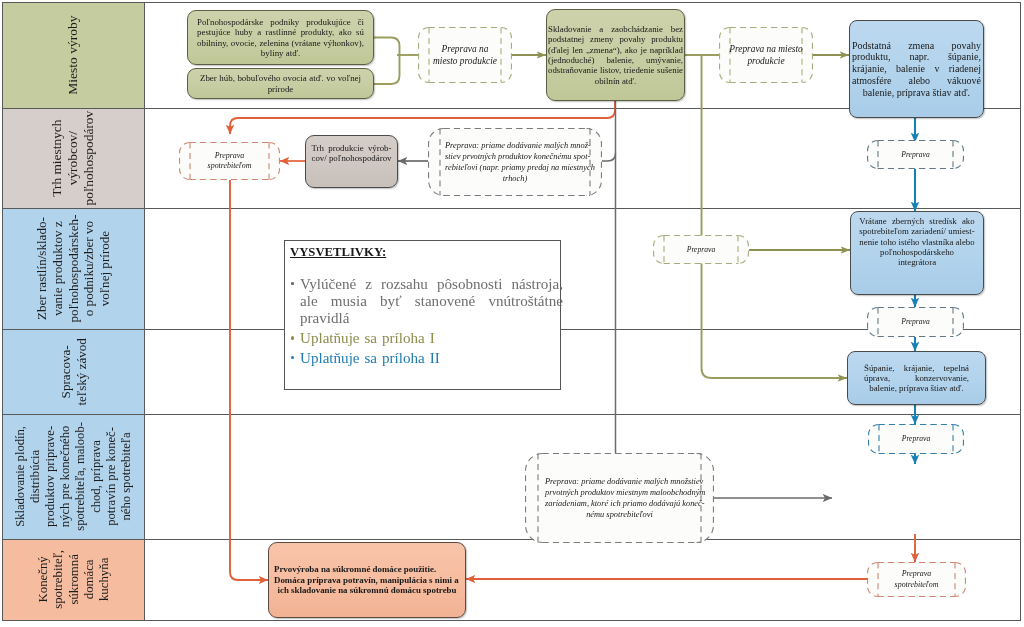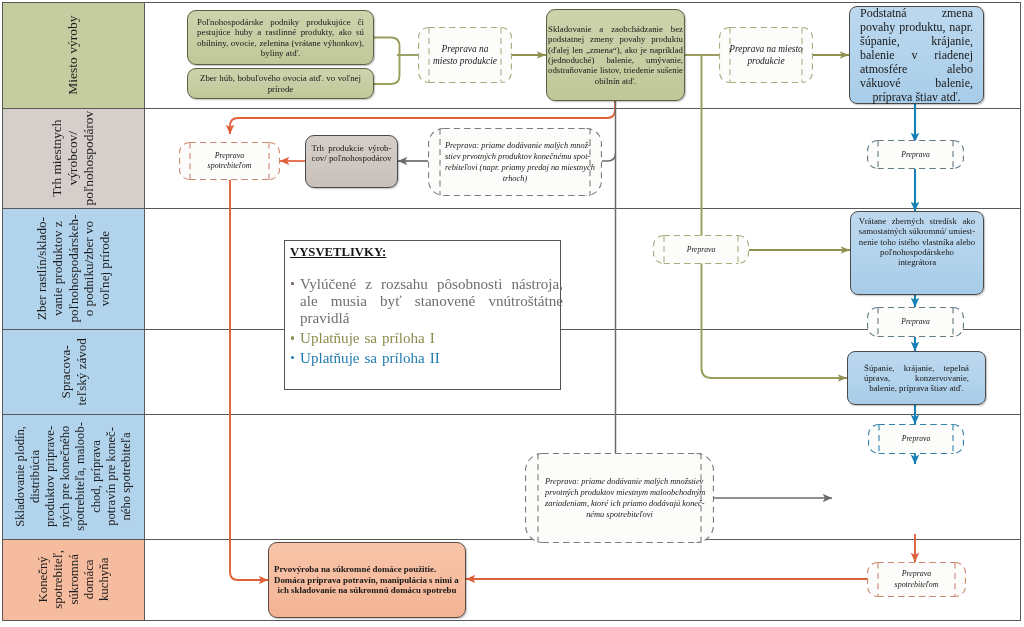--- a/index.html
+++ b/index.html
@@ -185,21 +185,21 @@
         <path d="M83,0.55 V55.45" fill="none" stroke="#a9ab7d" stroke-width="1.1" stroke-dasharray="6 4.4" stroke-linecap="butt" stroke-dashoffset="0"></path>
       </svg>
     <div class="lbl" style="font-size:9.4px;">
       <span>
           <span class="ln">Preprava na miesto</span>
           <span class="ln last solo">produkcie</span>
         </span>
       </div>
   </div>
 
-  <div class="node blue" style="left:849px;top:6px;width:135px;height:98px;font-size:12px;padding:0 10px;">
+  <div class="node blue" style="left:849px;top:20px;width:135px;height:98px;font-size:10px;padding:0 2px;">
     <span>Podstatná zmena povahy produktu, napr. šúpanie, krájanie, balenie v riadenej atmosfére alebo vákuové balenie, príprava štiav atď.</span>
   </div>
 
   <div class="prep" style="left:179px;top:142px;width:101px;height:38px;">
       <svg viewBox="0 0 101 38">
         <rect x="0.55" y="0.55" width="99.9" height="36.9" rx="10" ry="10" fill="#fcfcfa" stroke="none"></rect>
         <path d="M10.55,0.55 H90.45" fill="none" stroke="#cd8670" stroke-width="1.1" stroke-dasharray="6 4.4" stroke-linecap="butt" stroke-dashoffset="0"></path>
         <path d="M10.55,37.45 H90.45" fill="none" stroke="#cd8670" stroke-width="1.1" stroke-dasharray="6 4.4" stroke-linecap="butt" stroke-dashoffset="0"></path>
         <path d="M90.45,0.55 A10,10 0 0 1 100.45,10.55 V27.450000000000003 A10,10 0 0 1 90.45,37.45" fill="none" stroke="#cd8670" stroke-width="1.1" stroke-dasharray="6 4.4" stroke-linecap="butt" stroke-dashoffset="0"></path>
         <path d="M10.55,0.55 A10,10 0 0 0 0.55,10.55 V27.450000000000003 A10,10 0 0 0 10.55,37.45" fill="none" stroke="#cd8670" stroke-width="1.1" stroke-dasharray="6 4.4" stroke-linecap="butt" stroke-dashoffset="0"></path>
@@ -275,21 +275,21 @@
         <path d="M85,0.55 V28.45" fill="none" stroke="#a9ab7d" stroke-width="1.1" stroke-dasharray="6 4.4" stroke-linecap="butt" stroke-dashoffset="0"></path>
       </svg>
     <div class="lbl" style="font-size:7.6px;">
       <span>Preprava</span>
       </div>
   </div>
 
   <div class="node blue" style="left:850px;top:211px;width:134px;height:84px;font-size:8.8px;padding:4px 7px 0;align-items:flex-start;">
     <span>
         <span class="ln">Vrátane zberných stredísk ako</span>
-        <span class="ln">samostatných súkromnú/ umiest-</span>
+        <span class="ln">spotrebiteľom zariadení/ umiest-</span>
         <span class="ln">nenie toho istého vlastníka alebo</span>
         <span class="ln solo">poľnohospodárskeho</span>
         <span class="ln last solo">integrátora</span>
       </span>
   </div>
 
   <div class="prep" style="left:867px;top:307px;width:97px;height:30px;">
       <svg viewBox="0 0 97 30">
         <rect x="0.55" y="0.55" width="95.9" height="28.9" rx="10" ry="10" fill="#fcfcfa" stroke="none"></rect>
         <path d="M10.55,0.55 H86.45" fill="none" stroke="#617985" stroke-width="1.1" stroke-dasharray="6 4.4" stroke-linecap="butt" stroke-dashoffset="0"></path>

